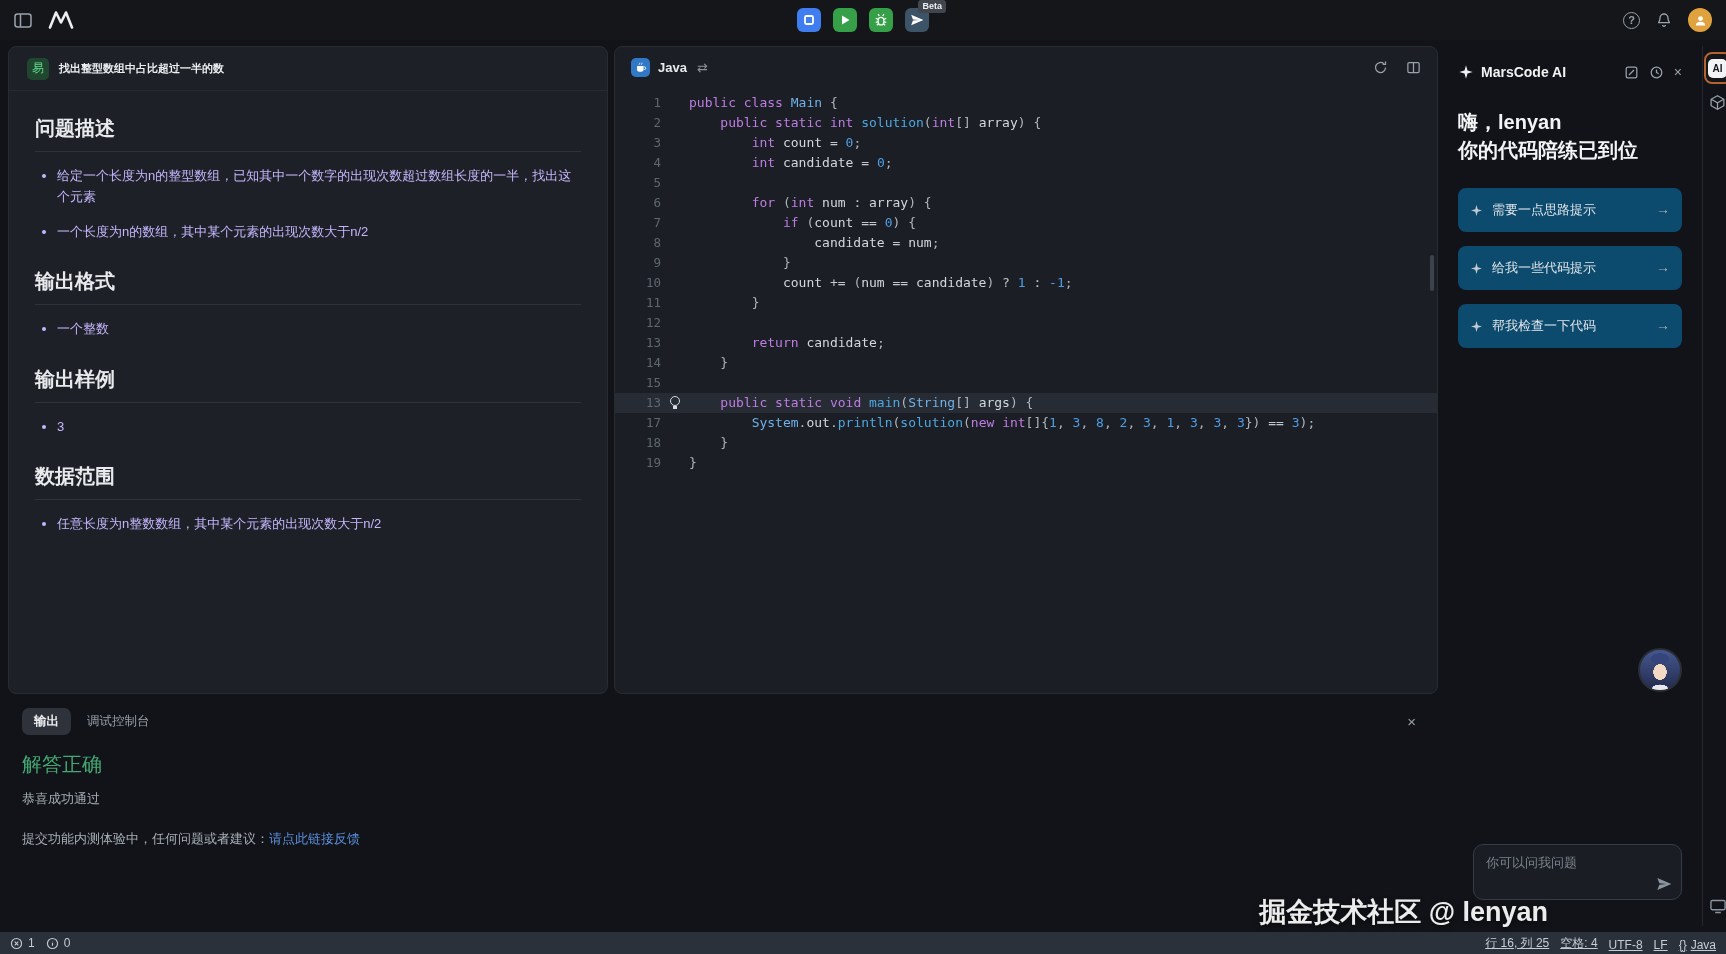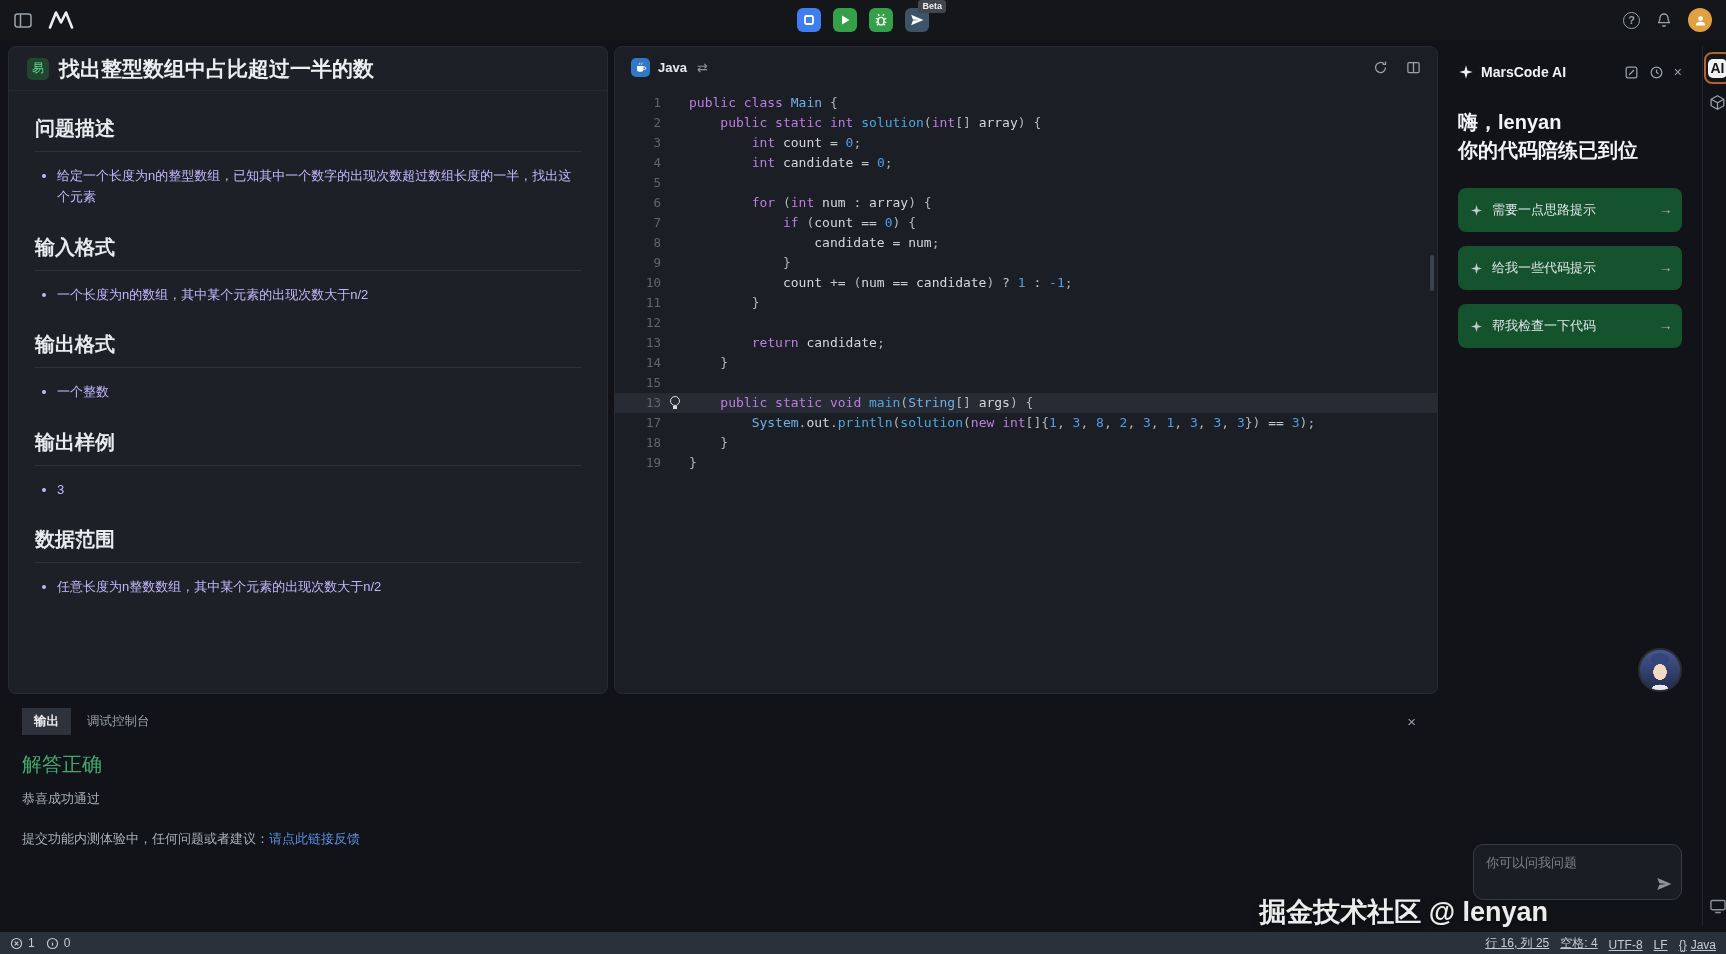--- a/index.html
+++ b/index.html
@@ -31,21 +31,21 @@
   .left-col { width:1430px; flex:none; display:flex; flex-direction:column; }
   .top-row { height:648px; flex:none; display:flex; gap:6px; }
 
   
   .problem-panel { width:600px; flex:none; background:#1d2127; border:1px solid #272b32;
     border-radius:8px; overflow:hidden; display:flex; flex-direction:column; }
   .pp-header { height:44px; flex:none; border-bottom:1px solid #262a30; display:flex;
     align-items:center; gap:10px; padding:0 18px; }
   .diff-badge { width:22px; height:22px; border-radius:5px; background:#20462f; color:#62d68c;
     font-size:12px; display:flex; align-items:center; justify-content:center; flex:none; }
-  .pp-title { font-size:21px; font-weight:bold; color:#eceef0; }
+  .pp-title { font-size:11px; font-weight:bold; color:#eceef0; }
   .pp-content { padding:0 26px 16px 26px; overflow:hidden; }
   .pp-section h3 { margin-top:26px; font-size:20px; color:#e8eaed; padding-bottom:9px;
     border-bottom:1px solid #2e333b; font-weight:bold; }
   .pp-section:first-child h3 { margin-top:24px; }
   .pp-section ul { margin-top:13px; padding-left:22px; color:#c4b5fd; font-size:13px; line-height:1.65; }
 
   
   .editor-panel { flex:1; background:#1b1f25; border:1px solid #272b32; border-radius:8px;
     position:relative; overflow:hidden; display:flex; flex-direction:column; }
   .ed-tabbar { height:40px; flex:none; display:flex; align-items:center; gap:8px; padding:0 16px; }
@@ -67,39 +67,39 @@
   .bulb { position:absolute; left:55px; top:3px; width:10px; height:10px;
     border:1.5px solid #d8dce2; border-radius:50%; }
   .bulb::after { content:""; position:absolute; left:1.5px; bottom:-4px; width:4px; height:3px; background:#d8dce2; }
   .ed-scroll-thumb { position:absolute; right:3px; top:208px; width:4px; height:36px;
     background:#3d434c; border-radius:2px; }
 
   
   .output-panel { flex:1; min-height:0; padding:14px 16px 0 14px; }
   .op-tabs { display:flex; align-items:center; gap:16px; }
   .op-tab-active { background:#2e333b; color:#ecedef; font-size:12.5px; font-weight:bold;
-    padding:5px 12px; border-radius:0; border:none; cursor:pointer; }
+    padding:5px 12px; border-radius:7px; border:none; cursor:pointer; }
   .op-tab { background:none; border:none; color:#9aa1ab; font-size:12.5px; cursor:pointer; }
   .op-close { margin-left:auto; color:#9aa1ab; font-size:15px; cursor:pointer; padding-right:6px; }
   .op-result { margin-top:16px; font-size:20px; color:#43a873; }
   .op-msg { margin-top:12px; font-size:13px; color:#a9b0b8; }
   .op-feedback { margin-top:22px; font-size:13px; color:#a9b0b8; }
   .op-feedback a { color:#5b8fdd; text-decoration:none; cursor:pointer; }
 
   
   .ai-panel { width:252px; flex:none; position:relative; padding:0 14px; }
   .ai-header { height:40px; display:flex; align-items:center; gap:7px; margin-top:6px; }
   .ai-title { font-size:14px; font-weight:bold; color:#f0f2f4; }
   .ai-header-icons { margin-left:auto; display:flex; align-items:center; gap:10px; }
   .ai-close { color:#9aa2ac; font-size:14px; cursor:pointer; }
   .ai-greet { margin-top:16px; font-size:20px; font-weight:bold; color:#f2f4f6; line-height:1.4; }
   .sugg-list { margin-top:24px; display:flex; flex-direction:column; gap:14px; }
-  .sugg { height:44px; width:100%; background:#14532d; border:none; border-radius:8px;
+  .sugg { height:44px; width:100%; background:#0c4a6e; border:none; border-radius:8px;
     display:flex; align-items:center; gap:9px; padding:0 12px; cursor:pointer;
-    font-family:Liberation Mono, monospace; font-size:13px; color:#e2e6ea; }
+    font-family:Liberation Serif, serif; font-size:13px; color:#e2e6ea; }
   .sugg-arrow { margin-left:auto; color:#aab1ba; font-size:14px; }
   .assistant-avatar { position:absolute; right:14px; bottom:234px; width:44px; height:44px;
     border-radius:50%; border:2px solid #2a2f36; cursor:pointer;
     background:
       radial-gradient(ellipse 13px 7px at 50% 97%, #e8e9ee 60%, transparent 62%),
       radial-gradient(ellipse 15px 9px at 50% 22%, #35457c 60%, transparent 62%),
       radial-gradient(ellipse 11px 13px at 50% 55%, #f3d9c4 60%, transparent 62%),
       linear-gradient(180deg,#46578f 0%, #222b4d 100%); }
   .ai-input { position:absolute; left:29px; right:14px; bottom:26px; height:56px;
     background:#1a1e24; border:1px solid #363c45; border-radius:10px; padding:9px 12px; }
@@ -107,21 +107,21 @@
     resize:none; color:#d5dae0; font-family:inherit; font-size:13px; }
   .ai-input textarea::placeholder { color:#7c838d; }
   .ai-send { position:absolute; right:9px; bottom:7px; cursor:pointer; }
 
   
   .edge-strip { width:30px; flex:none; position:relative; border-left:1px solid #23272d;
     display:flex; flex-direction:column; align-items:center; padding-top:6px; gap:10px; }
   .ai-entry { width:28px; height:32px; border:2px solid #b4622f; border-radius:8px;
     display:flex; align-items:center; justify-content:center; cursor:pointer; background:#14161a; }
   .ai-entry-inner { width:19px; height:19px; background:#f2f3f5; border-radius:5px; color:#15171b;
-    font-size:14px; font-weight:bold; display:flex; align-items:center; justify-content:center; }
+    font-size:10px; font-weight:bold; display:flex; align-items:center; justify-content:center; }
   .edge-icon { cursor:pointer; display:flex; align-items:center; justify-content:center; }
   .edge-bottom { position:absolute; bottom:8px; left:50%; transform:translateX(-50%); cursor:pointer; }
 
   
   .statusbar { height:22px; flex:none; background:#2b313b; display:flex; align-items:center;
     justify-content:space-between; padding:0 10px; font-size:12px; color:#c6ccd6; }
   .sb-left { display:flex; align-items:center; gap:5px; }
   .sb-left .cnt { margin-right:6px; }
   .sb-right { display:flex; align-items:flex-end; gap:11px;text-decoration:underline; }
   .sb-item { display:flex; align-items:center; gap:4px; cursor:pointer; }
@@ -199,21 +199,20 @@
             <span class="pp-title">找出整型数组中占比超过一半的数</span>
           </div>
           <div class="pp-content">
             <section class="pp-section">
               <h3>问题描述</h3>
               <ul>
                   <li>给定一个长度为n的整型数组，已知其中一个数字的出现次数超过数组长度的一半，找出这个元素</li>
                 </ul>
             </section>
             <section class="pp-section">
-              <h3>输入格式</h3>
               <ul>
                   <li>一个长度为n的数组，其中某个元素的出现次数大于n/2</li>
                 </ul>
             </section>
             <section class="pp-section">
               <h3>输出格式</h3>
               <ul>
                   <li>一个整数</li>
                 </ul>
             </section>

